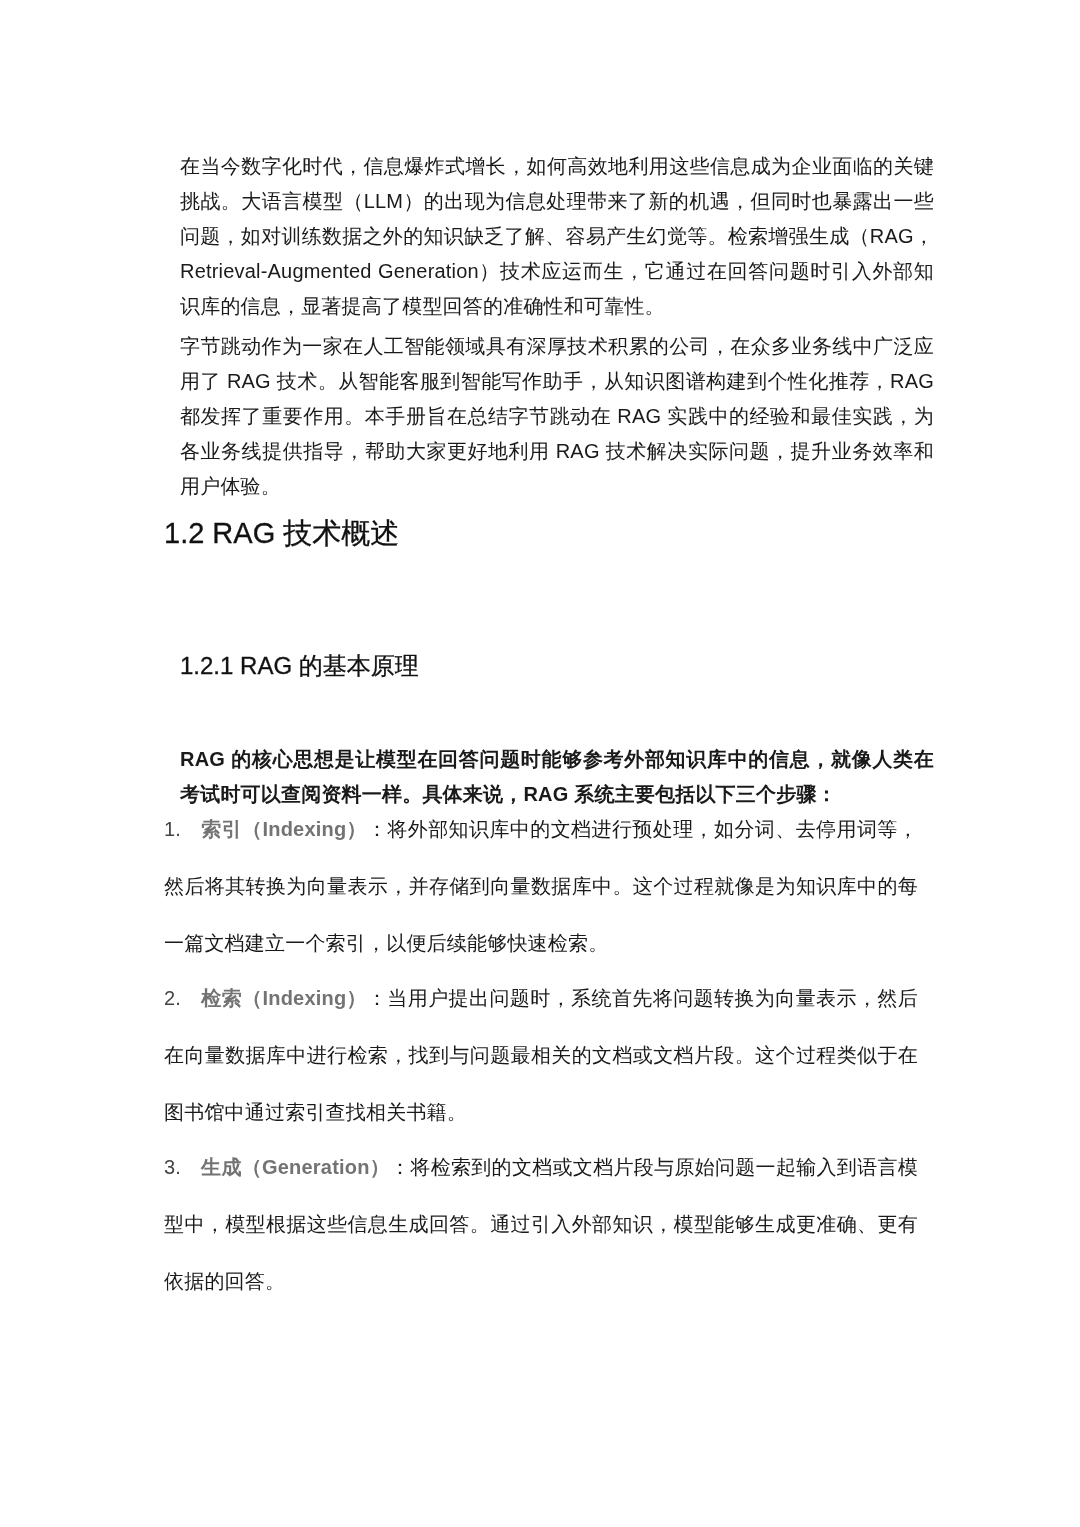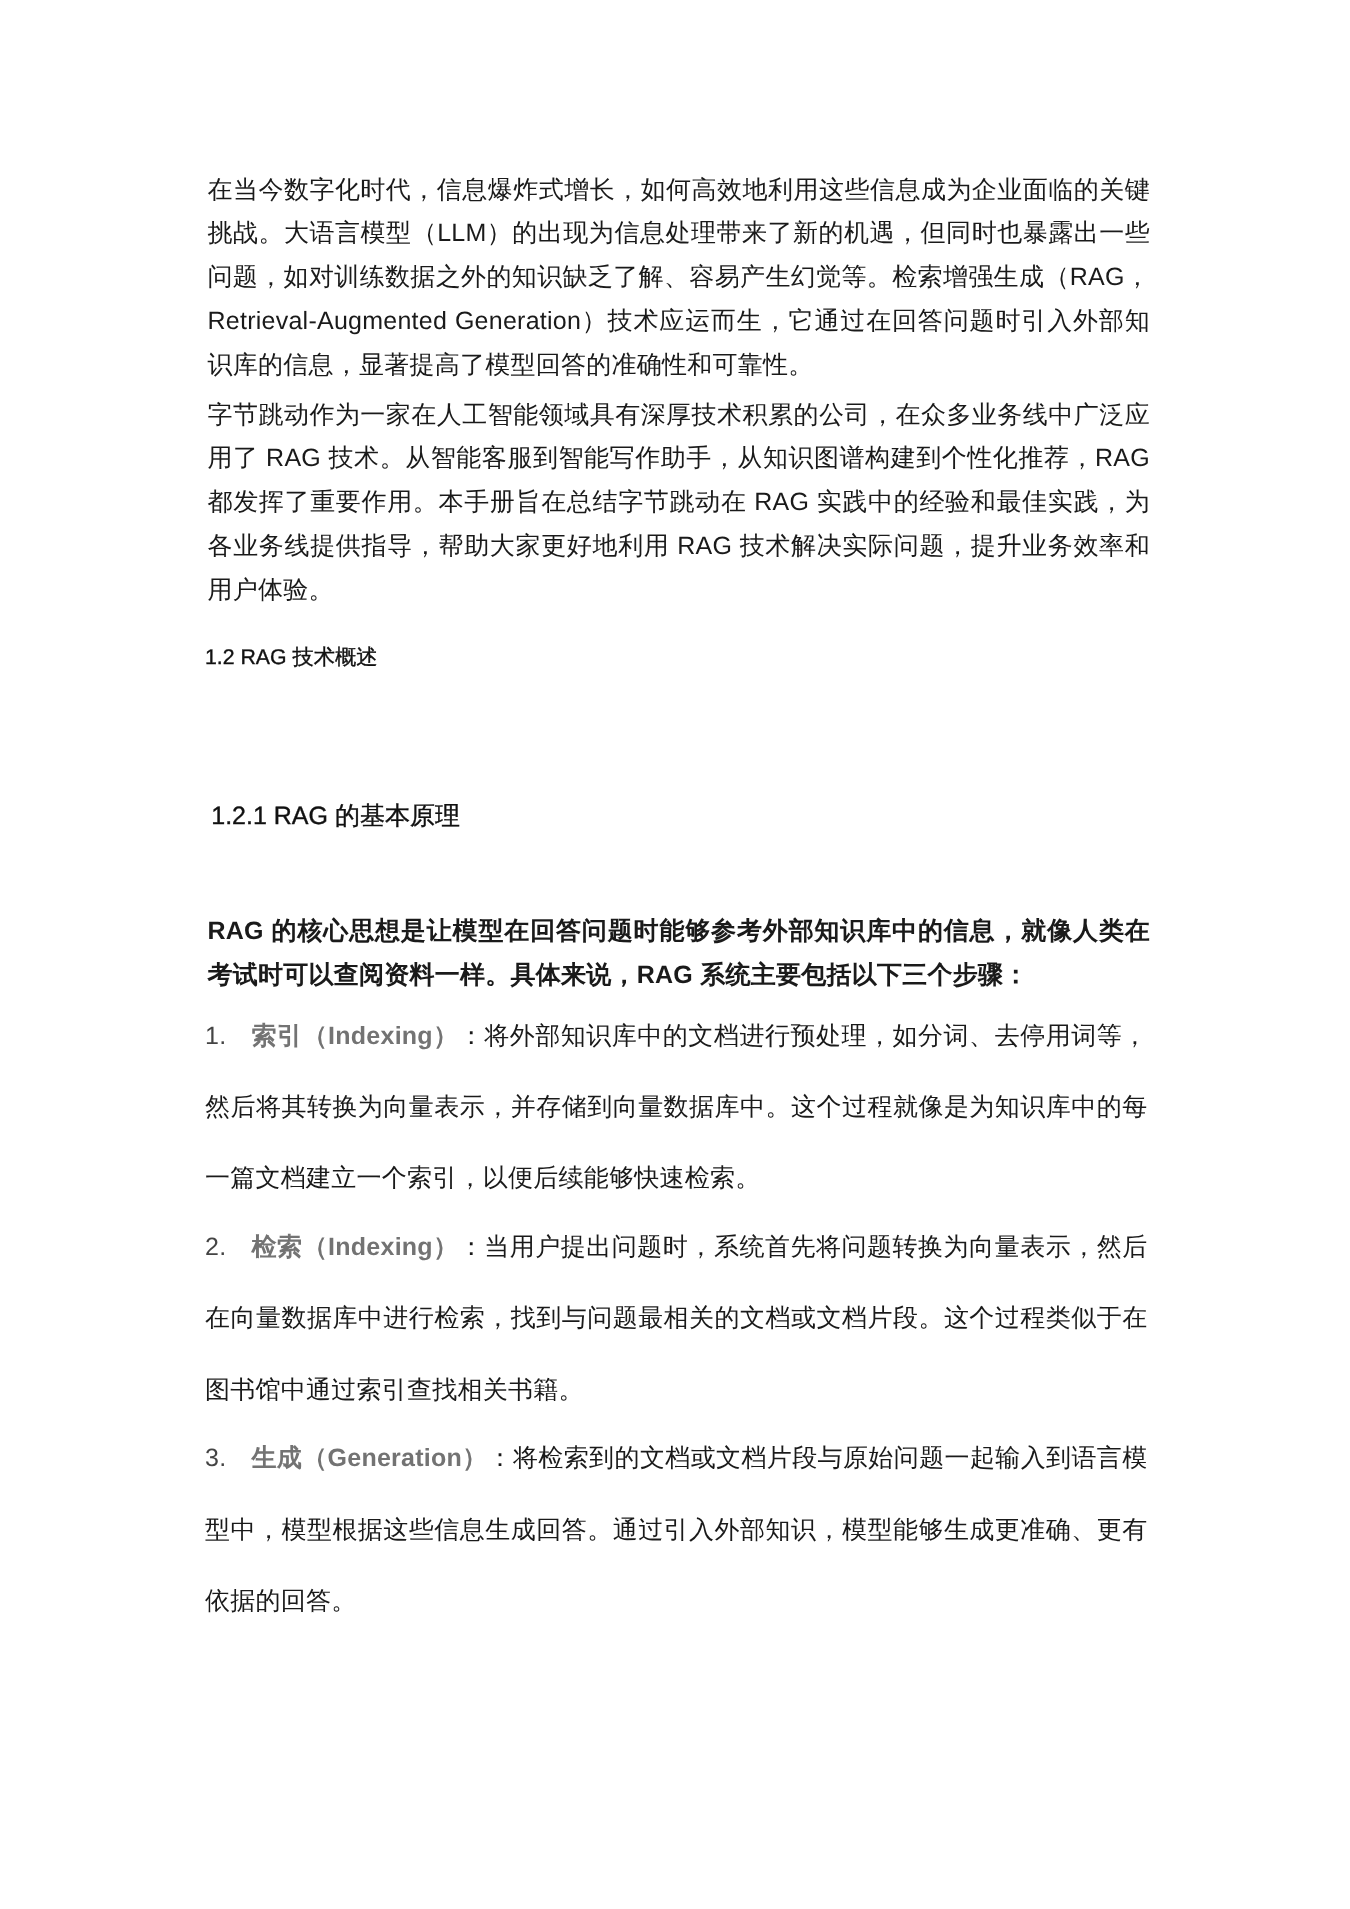--- a/index.html
+++ b/index.html
@@ -23,37 +23,37 @@
   }
   .para {
     position: absolute;
     left: 0;
     width: 754px;
     font-size: 20px;
     line-height: 35px;
     text-align: justify;
     text-align-last: left;
     letter-spacing: 0.2px;
-    margin: 2px;
+    margin: 16px;
   }
   .h2 {
     position: absolute;
     left: 0;
-    font-size: 17px;
+    font-size: 29px;
     font-weight: normal;
     margin: 0;
     color: #111;
     -webkit-text-stroke: 0.3px #111;
   }
   .h3 {
     position: absolute;
     left: 0;
-    font-size: 20px;
+    font-size: 24px;
     font-weight: normal;
-    margin: 5px;
+    margin: 16px;
     color: #111;
     -webkit-text-stroke: 0.3px #111;
   }
   .step {
     position: absolute;
     left: 0;
     width: 754px;
     font-size: 20px;
     line-height: 57px;
     text-align: justify;

